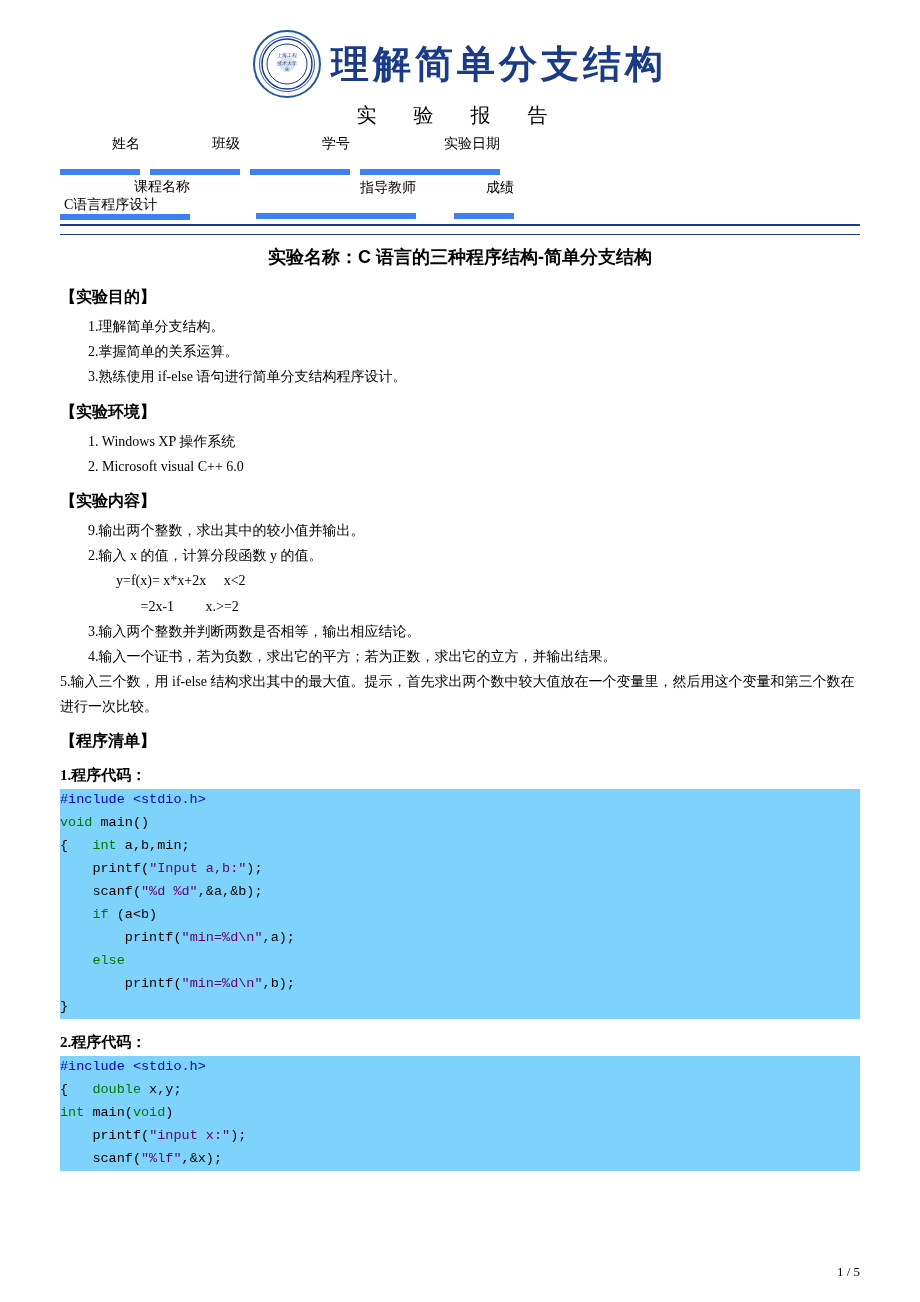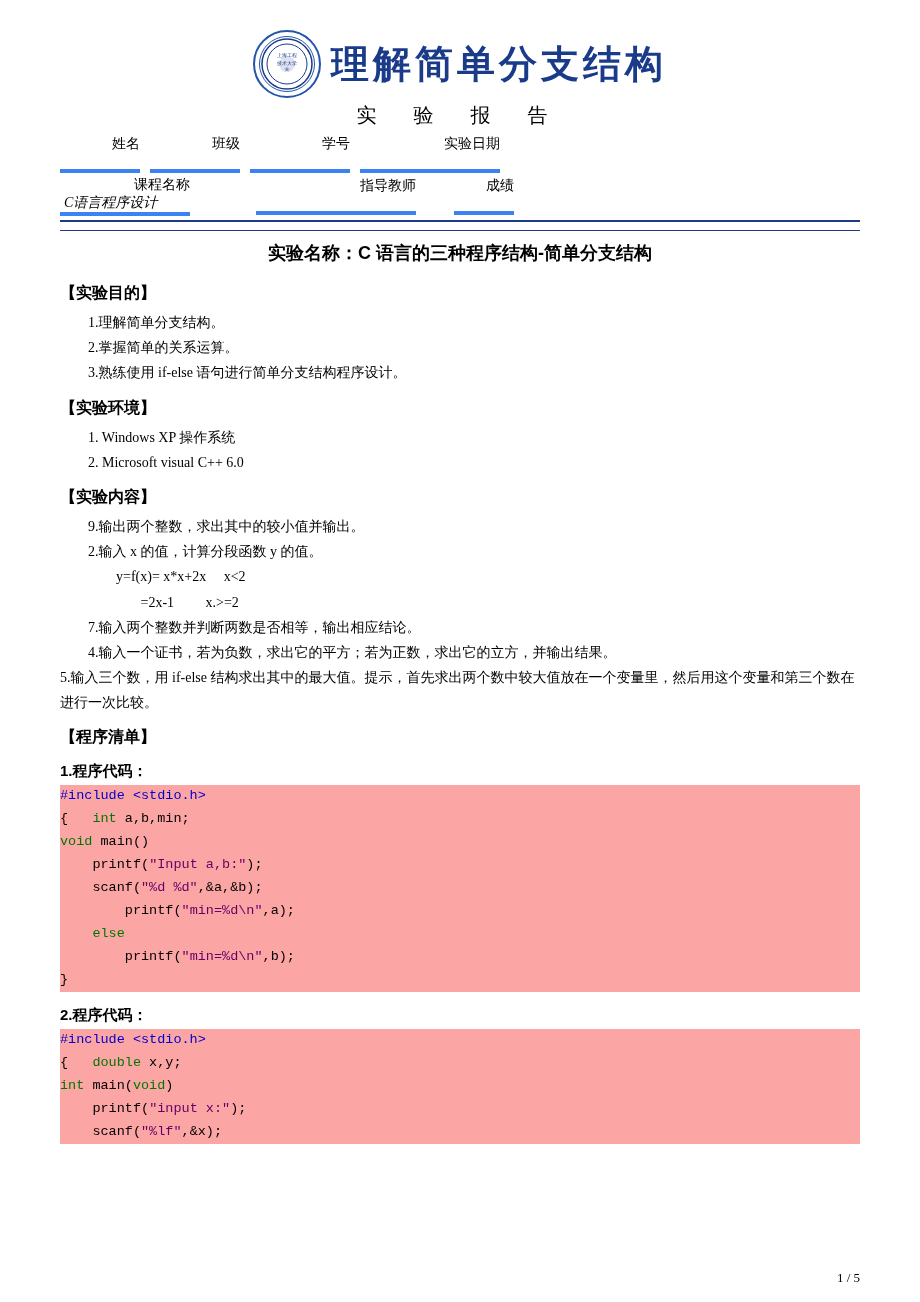--- a/index.html
+++ b/index.html
@@ -106,44 +106,44 @@
     }
     .content-block .indent2 {
       margin-left: 56px;
     }
 
     
     .code-section-title {
       font-size: 15px;
       font-weight: bold;
       margin: 14px 0 4px 0;
-      font-family: Liberation Sans, sans-serif;
+      font-family: Liberation Serif, serif;
     }
     .code-block {
       font-family: "Courier New", "Consolas", monospace;
       font-size: 13.5px;
       line-height: 1.7;
       color: #000;
-      background: #fca5a5;
+      background: #7dd3fc;
       margin-bottom: 4px;
     }
     .code-block .kw-blue {
       color: #0000cc;
     }
     .code-block .kw-green {
       color: #007700;
     }
     .code-block .kw-purple {
       color: #660066;
     }
 
     
     .page-footer {
       position: absolute;
-      bottom: 16px;
+      bottom: 22px;
       right: 60px;
       font-size: 13px;
     }
 
     
     .info-rows-wrapper {
       width: 100%;
     }
     .row1, .row2 {
       display: flex;
@@ -155,23 +155,22 @@
       display: flex;
       align-items: flex-end;
       margin-right: 10px;
       flex-direction: column;
     }
     .field-label {
       white-space: nowrap;
       font-size: 14px;
     }
     .field-line {
-      border-bottom: 4px solid #3b82f6;
+      border-bottom: 6px solid #3b82f6;
       display: inline-block;
-      font-style: italic;
     }
   </style>
 </head>
 <body>
 
 <div class="header">
   <div class="header-top">
     <div class="logo-circle">
       <div class="logo-inner">
         <svg width="54" height="54" viewBox="0 0 54 54">
@@ -244,34 +243,35 @@
   <p>1. Windows XP 操作系统</p>
   <p>2. Microsoft visual C++ 6.0</p>
 </div>
 
 <div class="section-header">【实验内容】</div>
 <div class="content-block">
   <p>9.输出两个整数，求出其中的较小值并输出。</p>
   <p>2.输入 x 的值，计算分段函数 y 的值。</p>
   <p class="indent2">y=f(x)= x*x+2x&nbsp;&nbsp;&nbsp;&nbsp;&nbsp;x&lt;2</p>
   <p class="indent2">&nbsp;&nbsp;&nbsp;&nbsp;&nbsp;&nbsp;&nbsp;=2x-1&nbsp;&nbsp;&nbsp;&nbsp;&nbsp;&nbsp;&nbsp;&nbsp;&nbsp;x.&gt;=2</p>
-  <p>7.输入两个整数并判断两数是否相等，输出相应结论。</p>
+  <p>3.输入两个整数并判断两数是否相等，输出相应结论。</p>
   <p>4.输入一个证书，若为负数，求出它的平方；若为正数，求出它的立方，并输出结果。</p>
   <p style="margin-left:0;">5.输入三个数，用 if-else 结构求出其中的最大值。提示，首先求出两个数中较大值放在一个变量里，然后用这个变量和第三个数在进行一次比较。</p>
 </div>
 
 <div class="section-header">【程序清单】</div>
 
 <div class="code-section-title">1.程序代码：</div>
 <div class="code-block">
   <div><span class="kw-blue">#include &lt;stdio.h&gt;</span></div>
+  <div><span class="kw-green">void</span> main()</div>
   <div>{&nbsp;&nbsp; <span class="kw-green">int</span> a,b,min;</div>
-  <div><span class="kw-green">void</span> main()</div>
   <div>&nbsp;&nbsp;&nbsp;&nbsp;printf(<span class="kw-purple">"Input a,b:"</span>);</div>
   <div>&nbsp;&nbsp;&nbsp;&nbsp;scanf(<span class="kw-purple">"%d %d"</span>,&amp;a,&amp;b);</div>
+  <div>&nbsp;&nbsp;&nbsp;&nbsp;<span class="kw-green">if</span> (a&lt;b)</div>
   <div>&nbsp;&nbsp;&nbsp;&nbsp;&nbsp;&nbsp;&nbsp;&nbsp;printf(<span class="kw-purple">"min=%d\n"</span>,a);</div>
   <div>&nbsp;&nbsp;&nbsp;&nbsp;<span class="kw-green">else</span></div>
   <div>&nbsp;&nbsp;&nbsp;&nbsp;&nbsp;&nbsp;&nbsp;&nbsp;printf(<span class="kw-purple">"min=%d\n"</span>,b);</div>
   <div>}</div>
 </div>
 
 <div class="code-section-title">2.程序代码：</div>
 <div class="code-block">
   <div><span class="kw-blue">#include &lt;stdio.h&gt;</span></div>
   <div>{&nbsp;&nbsp; <span class="kw-green">double</span> x,y;</div>

